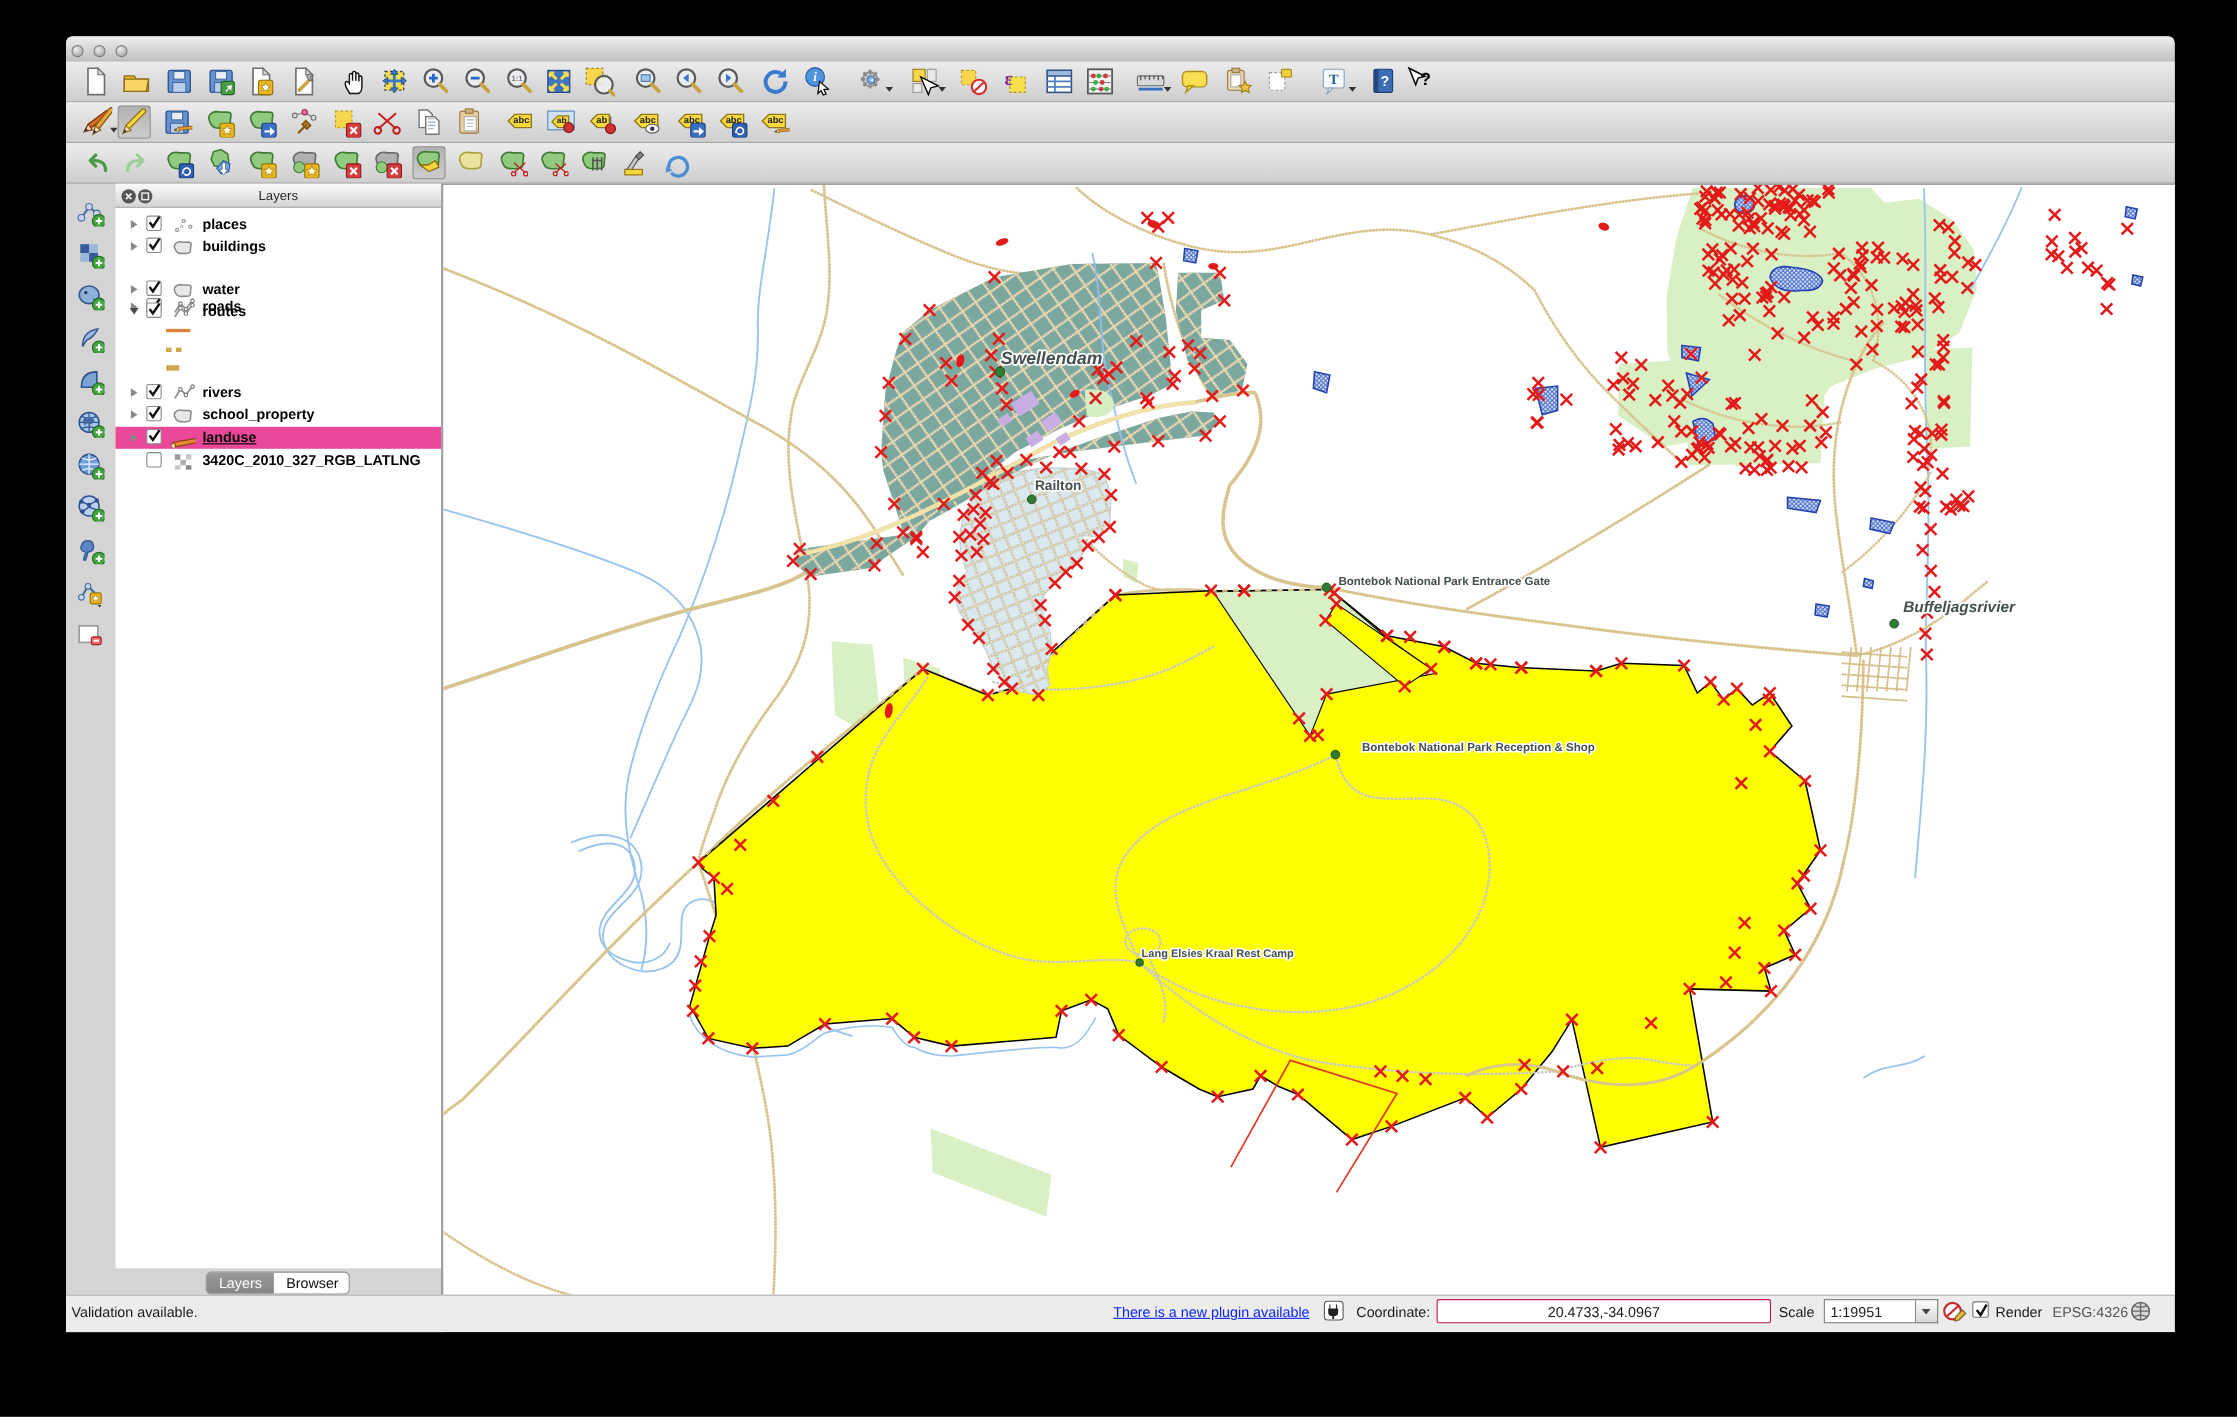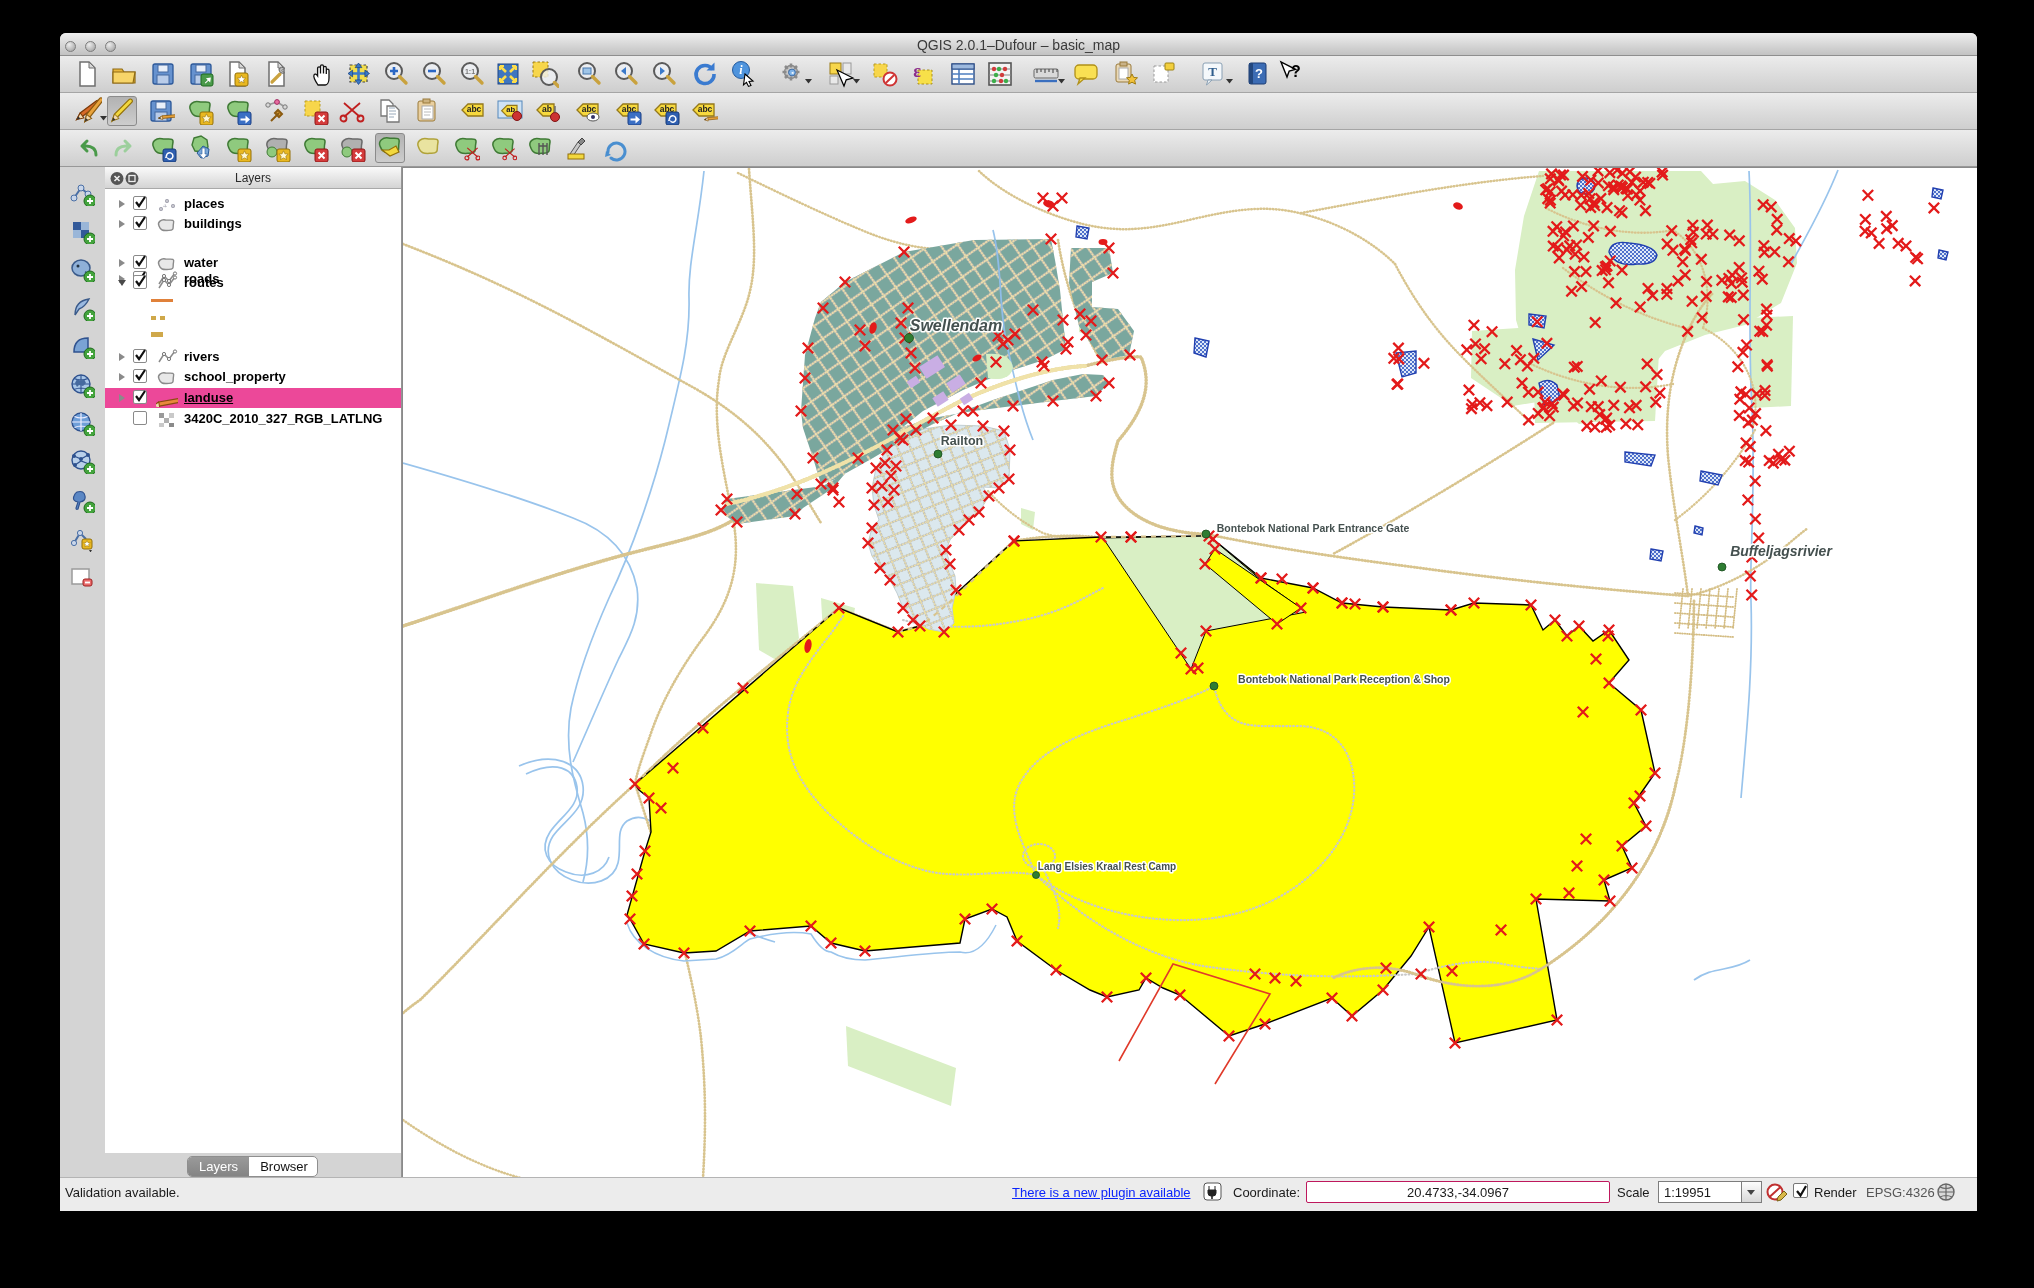--- a/index.html
+++ b/index.html
@@ -18,21 +18,20 @@
 .ck{position:absolute;left:28px;top:2px;width:14px;height:14px;background:#fff;border:1px solid #8a8a8a;border-radius:2px}
 .lt{position:absolute;left:79px;top:2px;white-space:nowrap}
 #map{position:absolute;left:342px;top:134px;width:1575px;height:1010px;background:#fff;border-left:1px solid #8a8a8a;border-top:1px solid #8a8a8a;overflow:hidden}
 #status{position:absolute;left:0;top:1144px;width:100%;height:34px;background:#ececec;border-top:1px solid #b4b4b4;font-size:13px;color:#1a1a1a}
 </style></head><body>
 <div id="win">
 <div id="title">
       <div class="tl" style="left:5px"></div>
       <div class="tl" style="left:25px"></div>
       <div class="tl" style="left:45px"></div>
-      <div class="t">QGIS 2.0.1–Dufour – basic_map</div>
     </div>
 <div id="tb1" class="tb"></div>
     <div id="tb2" class="tb"></div>
     <div id="tb3" class="tb"></div>
 <div id="dock"></div>
 <svg style="position:absolute;left:13px;top:27px" width="28" height="28" viewBox="0 0 28 28">
       <path d="M7 2h9l6 6v18H7z" fill="#fff" stroke="#6f6f6f" stroke-width="1.5"></path>
       <path d="M16 2l6 6h-6z" fill="#d8d8d8" stroke="#6f6f6f"></path>
     </svg>
     <svg style="position:absolute;left:50px;top:27px" width="28" height="28" viewBox="0 0 28 28">

